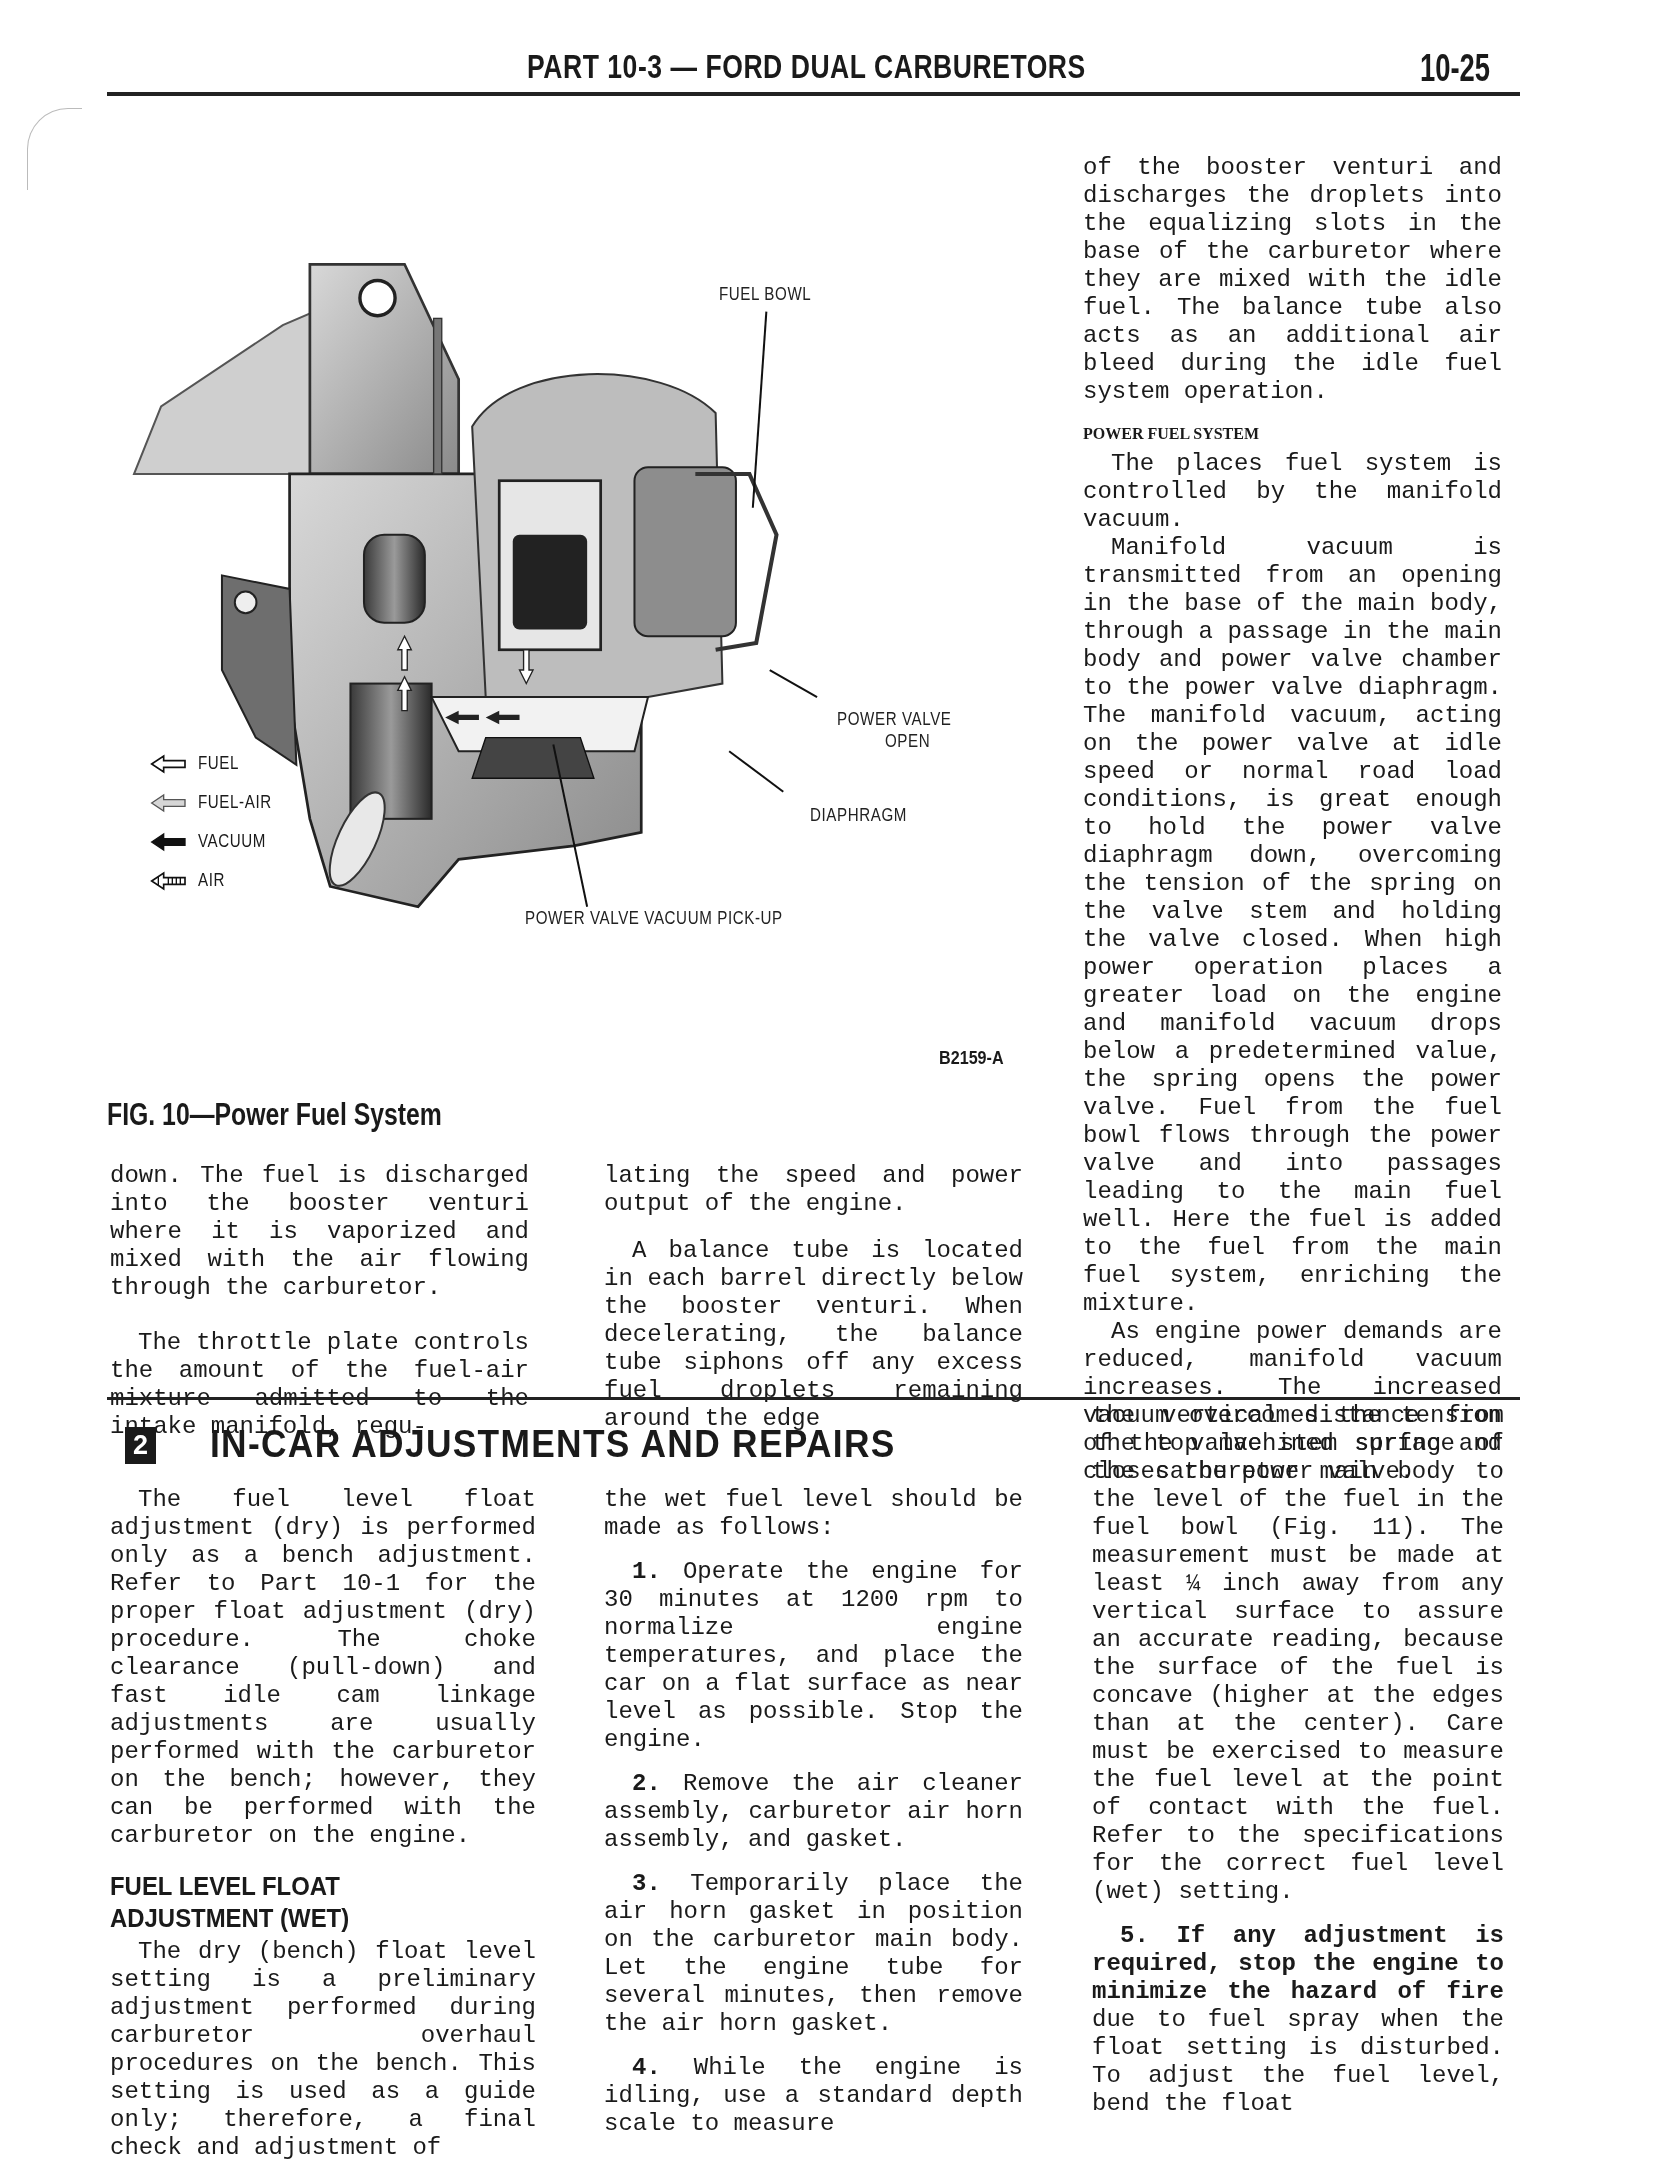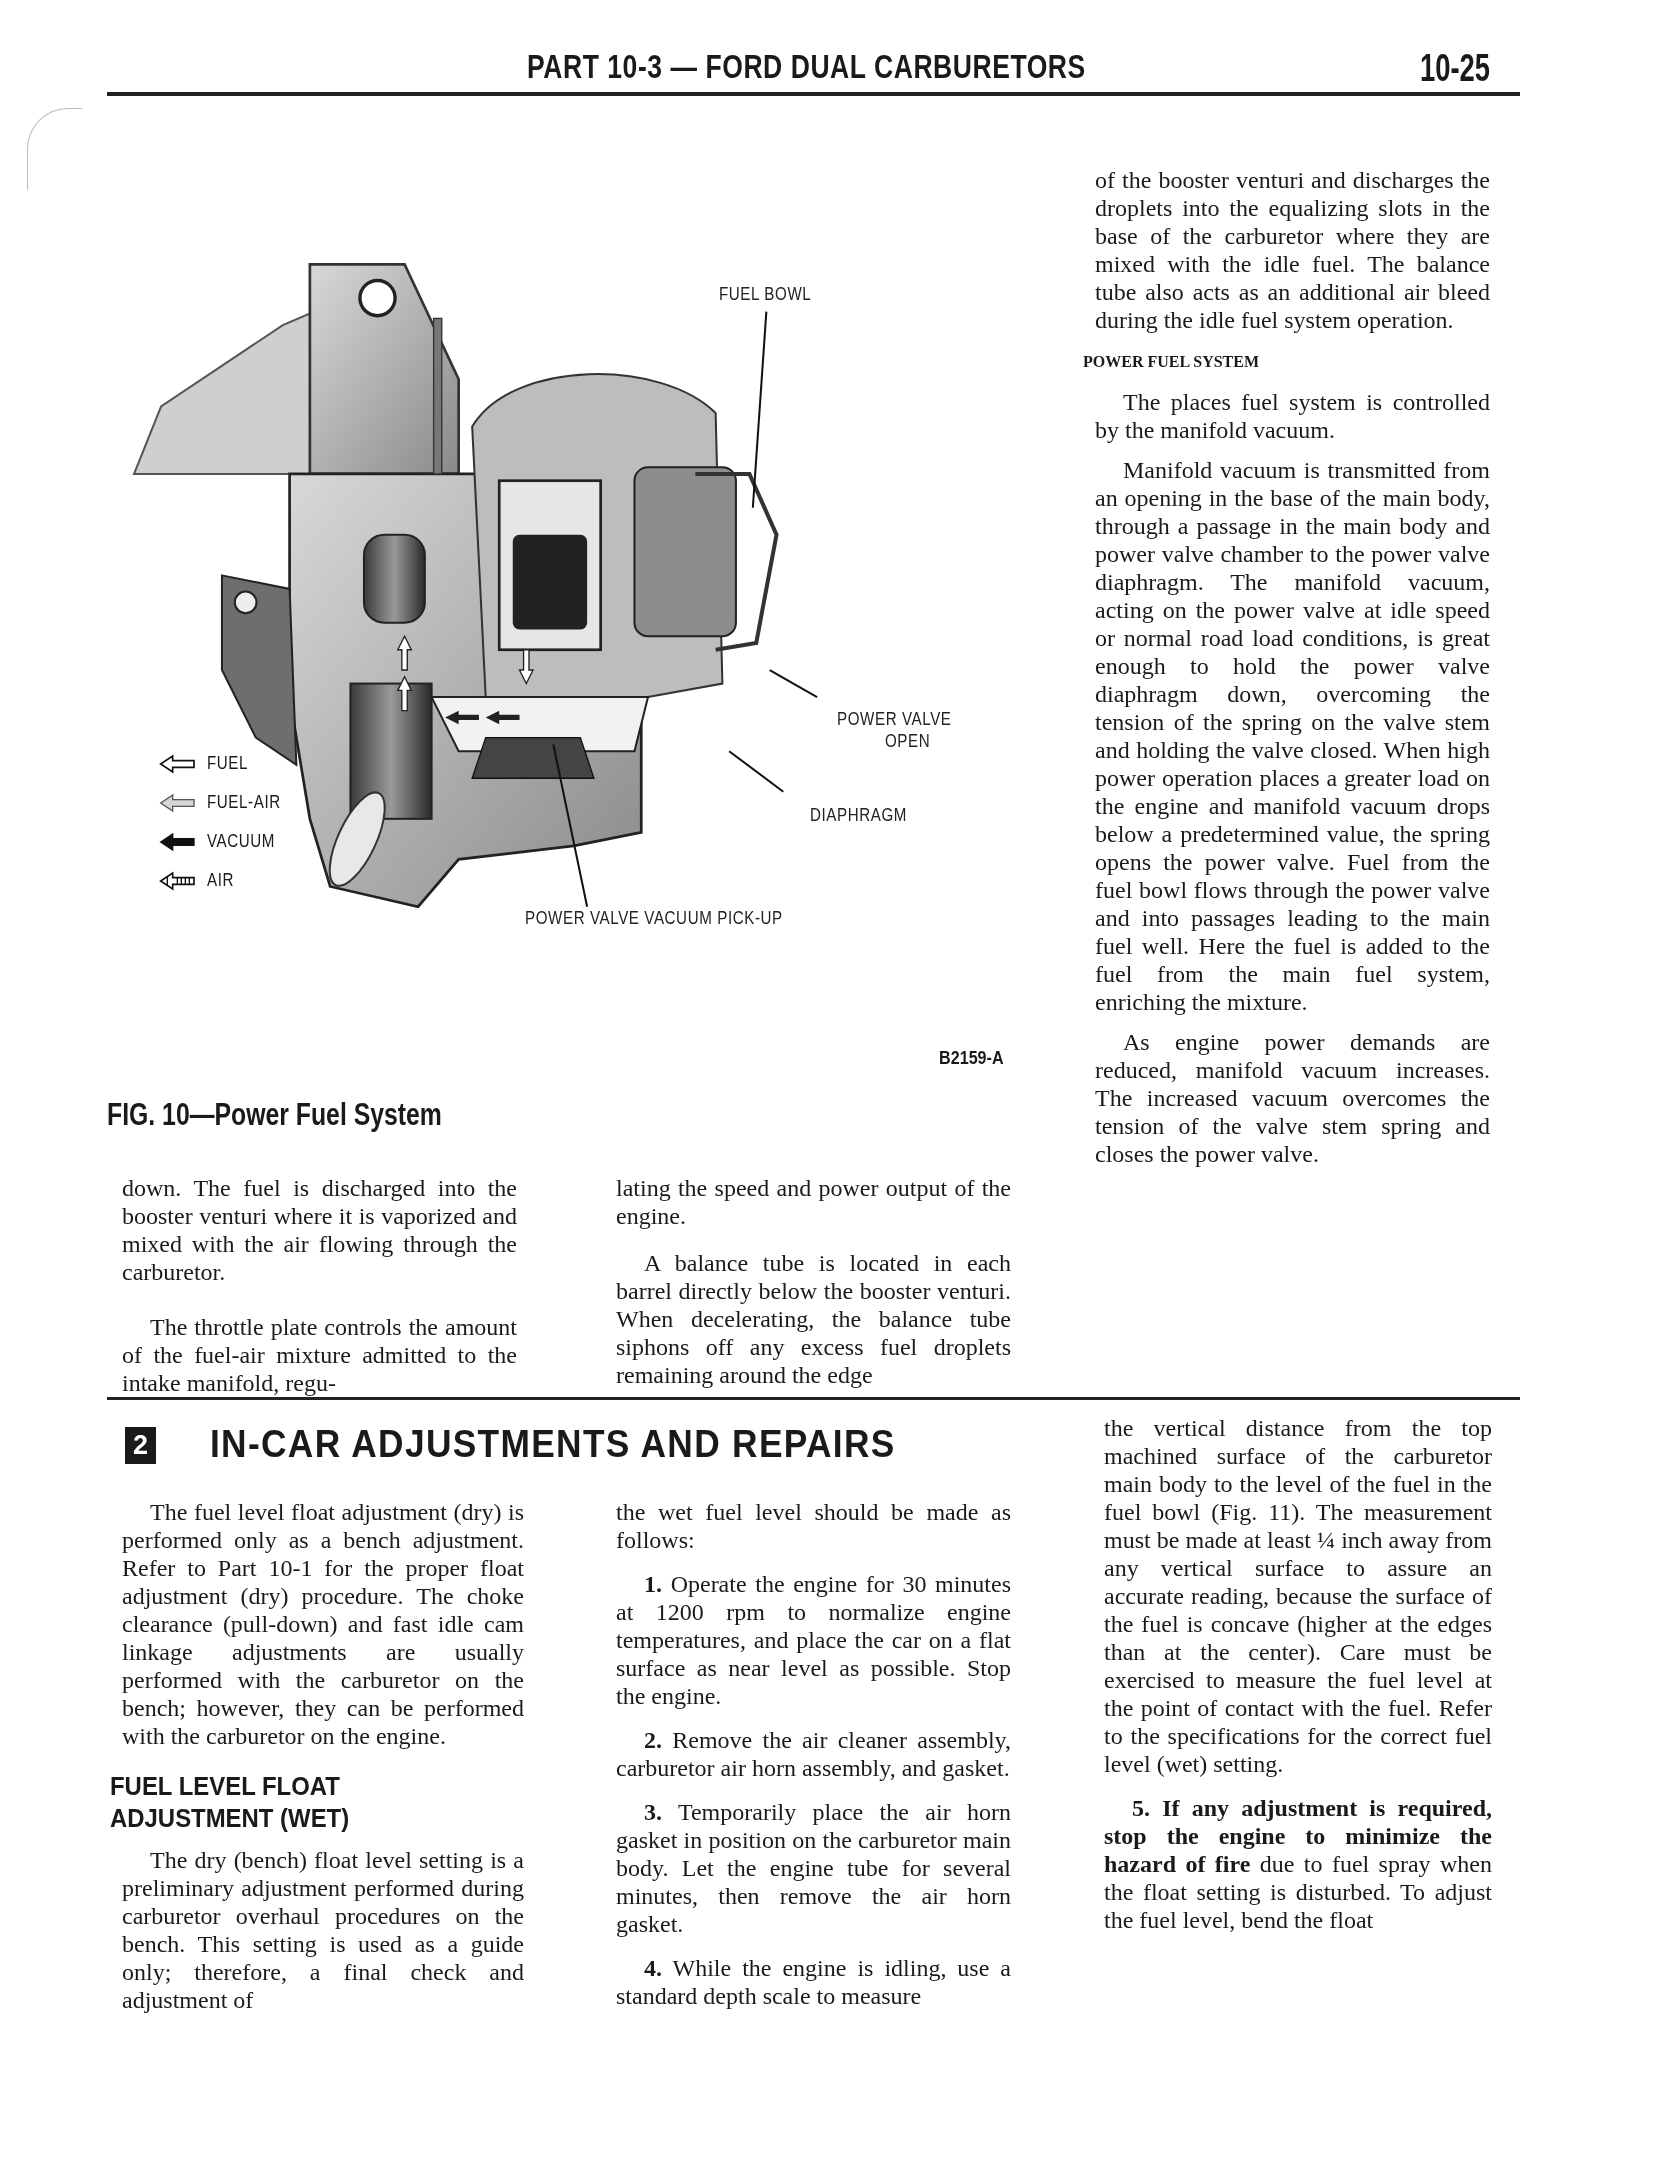--- a/index.html
+++ b/index.html
@@ -6,32 +6,32 @@
   body { width: 1677px; height: 2183px; position: relative; overflow: hidden; color: #1a1a1a; }
 
   
   .hdr-title { position: absolute; left: 527px; top: 47px; font-family: "Liberation Sans", sans-serif; font-weight: bold; font-size: 34px; letter-spacing: 0.7px; transform: scaleX(0.78); transform-origin: left top; }
   .hdr-page { position: absolute; left: 1420px; top: 47px; font-family: "Liberation Sans", sans-serif; font-weight: bold; font-size: 38px; transform: scaleX(0.72); transform-origin: left top; }
   .hdr-rule { position: absolute; left: 107px; top: 92px; width: 1413px; height: 4px; background: #222; }
   .corner-mark { position: absolute; left: 27px; top: 108px; width: 54px; height: 81px; border-left: 1.4px solid #bbb; border-top: 1.4px solid #bbb; border-radius: 41px 0 0 0; }
 
   
   .col { position: absolute; font-family: "Liberation Serif", serif; font-size: 24px; line-height: 28px; text-align: justify; hyphens: manual; }
-  .col p { margin: 12px; }
+  .col p { margin: 0; font-family: Liberation Mono, monospace; }
   .col p.ind { text-indent: 28px; }
   .col p.gap { margin-top: 16px; }
   .col .b { font-weight: bold; }
   .subhead { font-family: "Liberation Serif", serif; font-weight: bold; font-size: 16px; margin: 13.5px 0 2.7px 0; text-align: left; }
   .subhead-sans { font-family: "Liberation Sans", sans-serif; font-weight: bold; font-size: 26px; line-height: 32px; text-align: left; margin: 20px 0 4px 0; transform: scaleX(0.92); transform-origin: left top; }
 
   
   .figure { position: absolute; left: 107px; top: 156px; width: 940px; height: 974px; }
   .fig-svg { position: absolute; left: 0; top: 0; }
   .fig-label { position: absolute; font-family: "Liberation Sans", sans-serif; font-size: 17.6px; letter-spacing: 0.7px; color: #222; transform: scaleX(0.86); transform-origin: left top; white-space: nowrap; }
-  .legend { position: absolute; left: 52px; top: 588px; }
+  .legend { position: absolute; left: 43px; top: 588px; }
   .legend-item { display: flex; align-items: center; height: 39px; }
   .legend-item svg { width: 38px; height: 20px; margin-right: 9.5px; }
   .legend-item span { font-family: "Liberation Sans", sans-serif; font-size: 17.6px; letter-spacing: 0.7px; transform: scaleX(0.86); transform-origin: left center; }
   .fig-code { position: absolute; left: 832px; top: 891px; font-family: "Liberation Sans", sans-serif; font-weight: bold; font-size: 19px; transform: scaleX(0.85); transform-origin: left top; }
   .fig-caption { position: absolute; left: 107px; top: 1097px; font-family: "Liberation Sans", sans-serif; font-weight: bold; font-size: 31px; transform: scaleX(0.8); transform-origin: left top; white-space: nowrap; }
 
   .rule2 { position: absolute; left: 107px; top: 1397px; width: 1413px; height: 3.4px; background: #222; }
   .sec-box { position: absolute; left: 125px; top: 1427px; width: 31px; height: 37px; background: #1a1a1a; color: #fff; font-family: "Liberation Sans", sans-serif; font-weight: bold; font-size: 27px; text-align: center; line-height: 37px; }
   .sec-title { position: absolute; left: 210px; top: 1423px; font-family: "Liberation Sans", sans-serif; font-weight: bold; font-size: 38px; letter-spacing: 1.4px; white-space: nowrap; transform: scaleX(0.93); transform-origin: left top; }
 </style>

